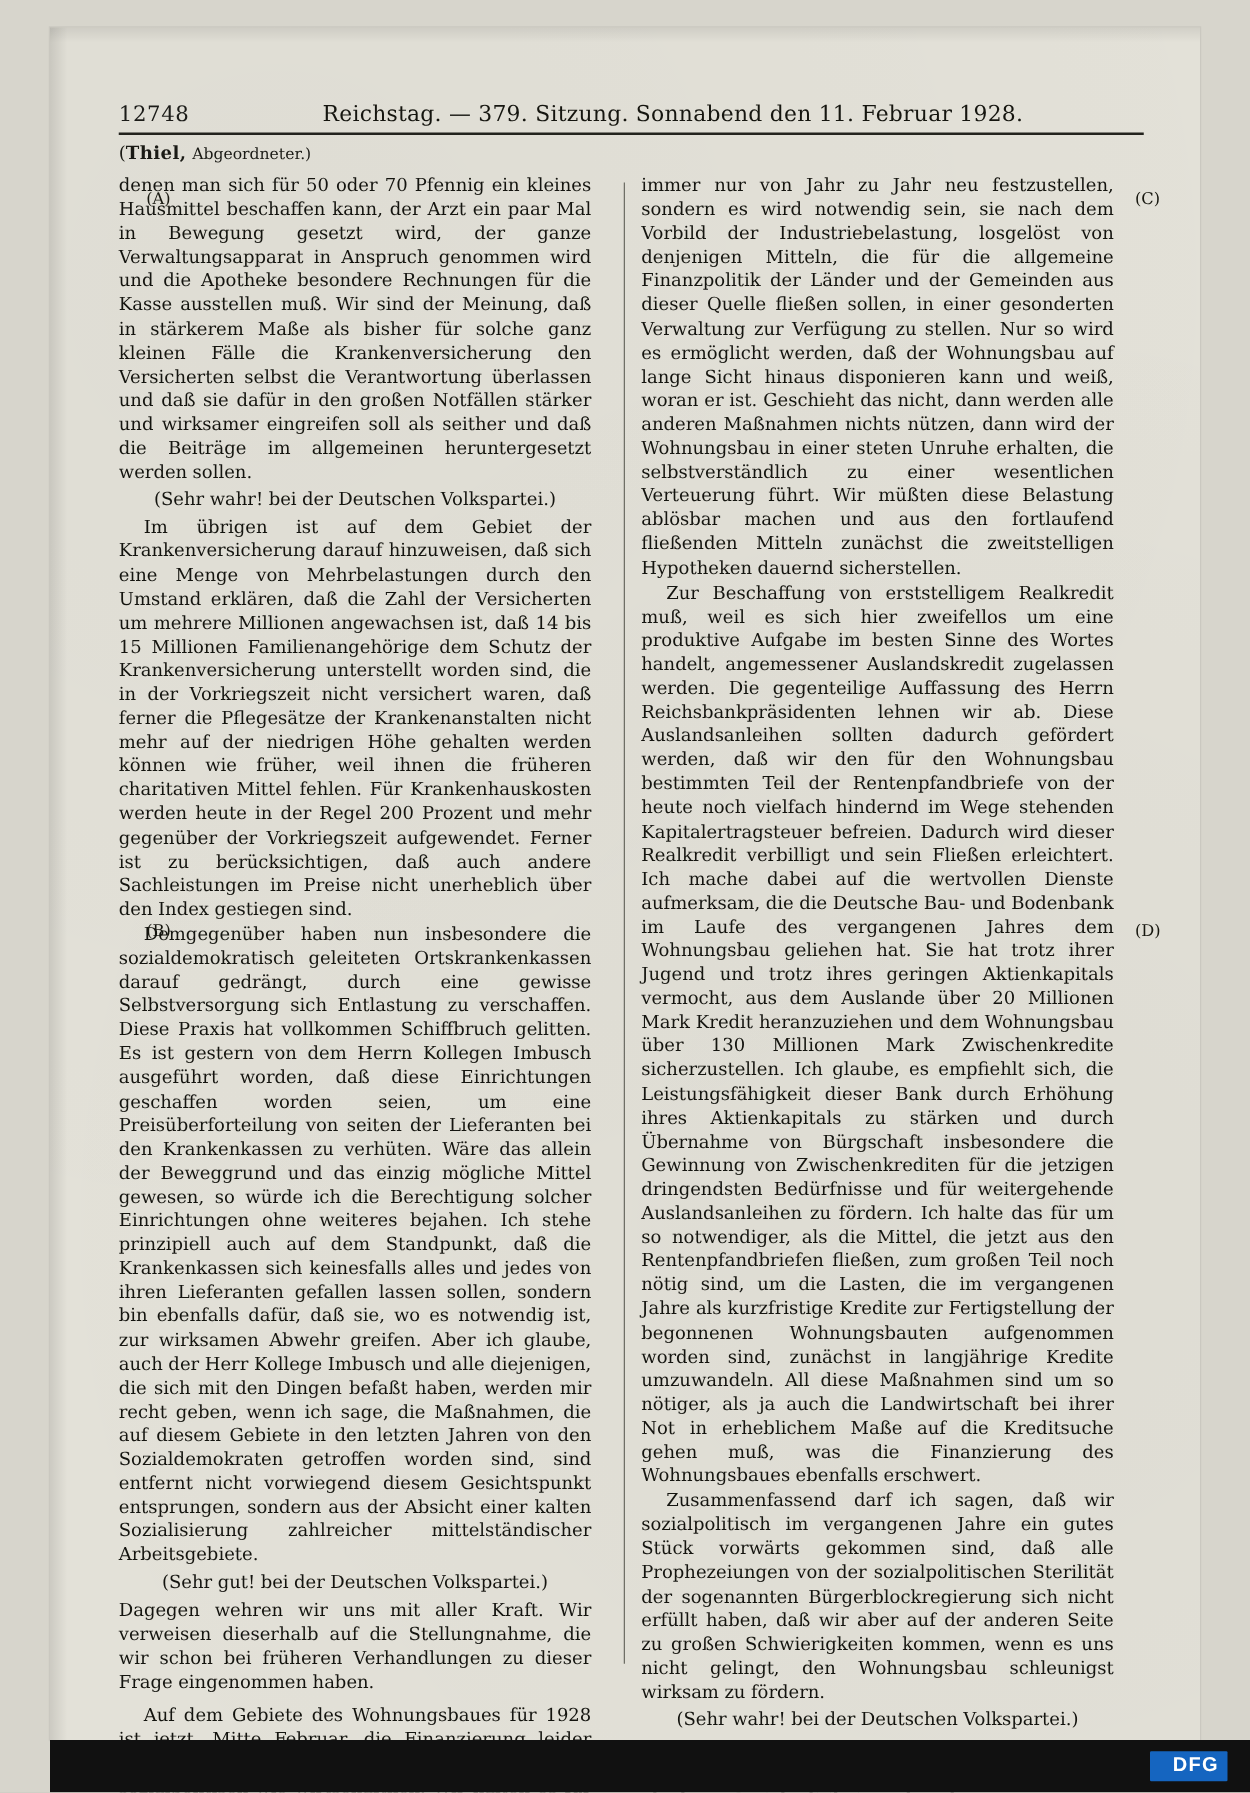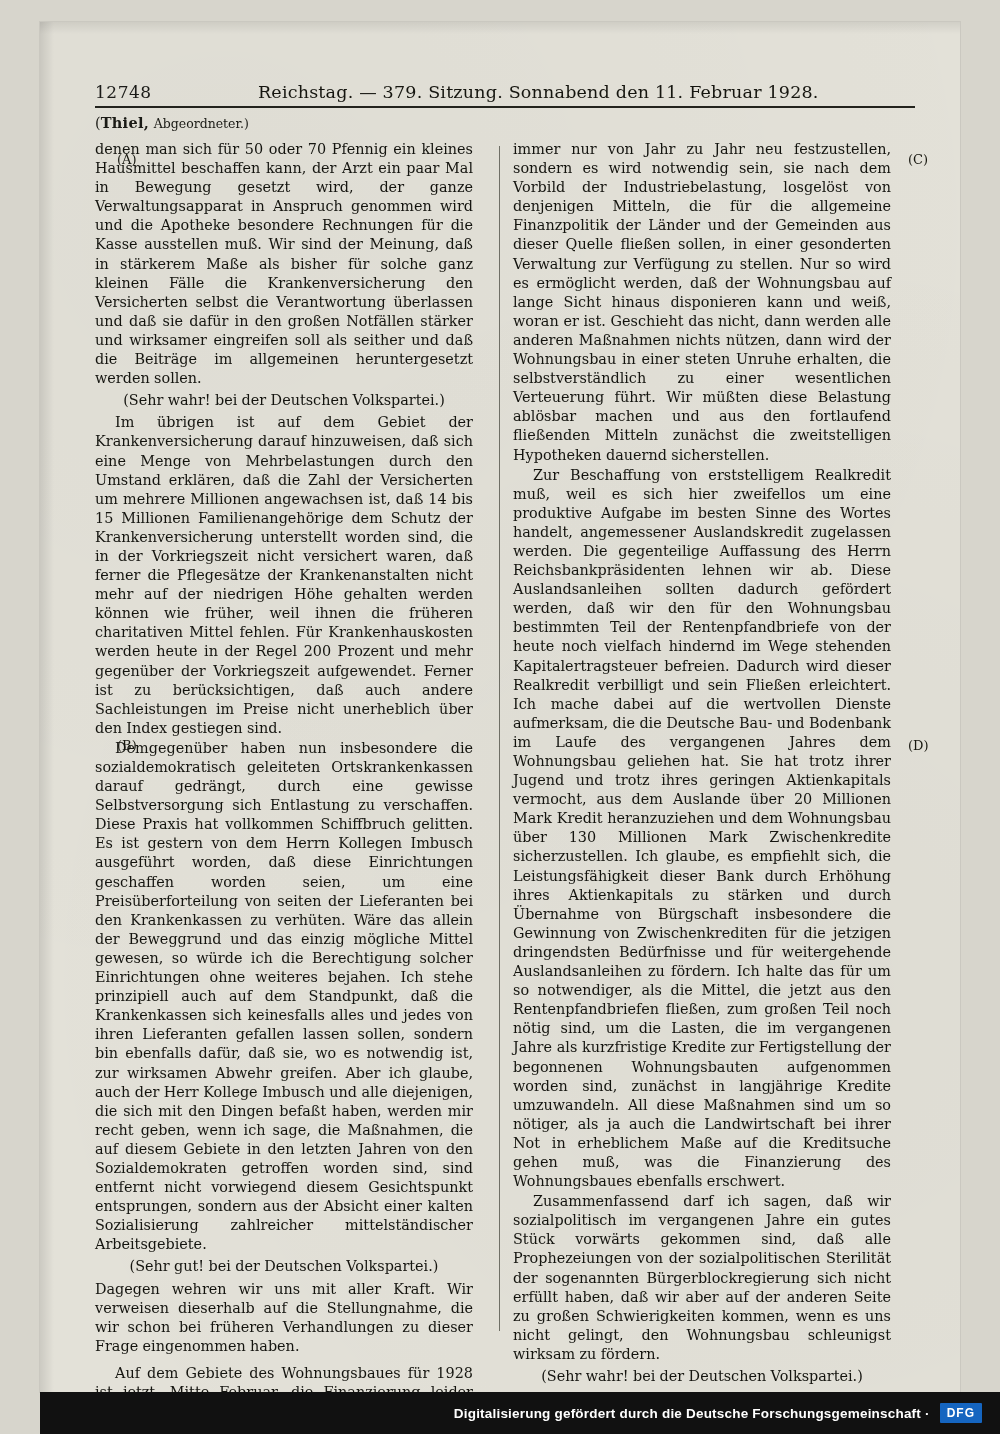--- a/index.html
+++ b/index.html
@@ -152,23 +152,23 @@
     font-family: "Liberation Sans", sans-serif;
     font-size: 13.5px;
     font-weight: bold;
     letter-spacing: 0.2px;
     margin-right: 10px;
   }
   .dfg-logo {
     background: #1565c0;
     color: #ffffff;
     font-family: "Liberation Sans", sans-serif;
-    font-size: 12px;
+    font-size: 16px;
     font-weight: bold;
-    padding: 3px 7px 3px 7px;
+    padding: 3px 7px 3px 18px;
     letter-spacing: 1px;
     border-radius: 1px;
   }
   .edge-shadow-l {
     position: absolute;
     left: 40px; top: 22px; width: 14px; height: 1370px;
     background: linear-gradient(to right, rgba(0,0,0,0.10), rgba(0,0,0,0));
     pointer-events: none;
   }
   .edge-shadow-t {
@@ -223,16 +223,15 @@
 
       </div>
 
     </div>
   </div>
 
   <div class="edge-shadow-l"></div>
   <div class="edge-shadow-t"></div>
 
   <div class="footer-bar">
-    <span class="footer-text">Digitalisierung gefördert durch die Deutsche Forschungsgemeinschaft ·</span>
     <span class="dfg-logo">DFG</span>
   </div>
 </div>
 
 </body></html>

